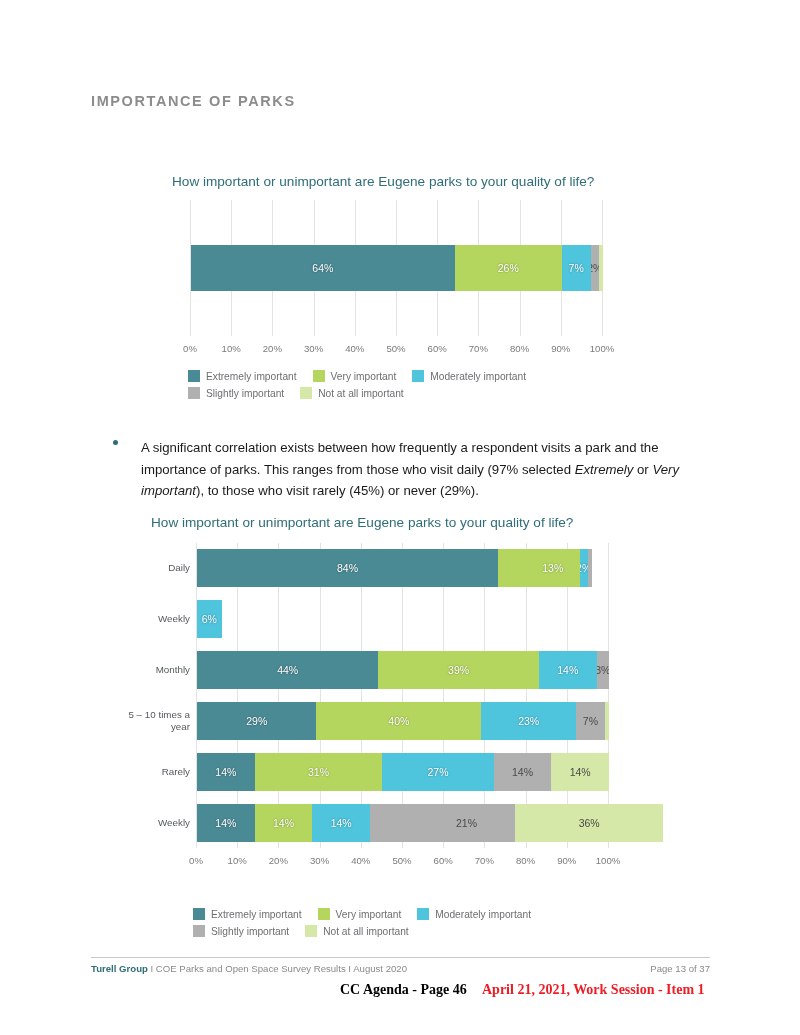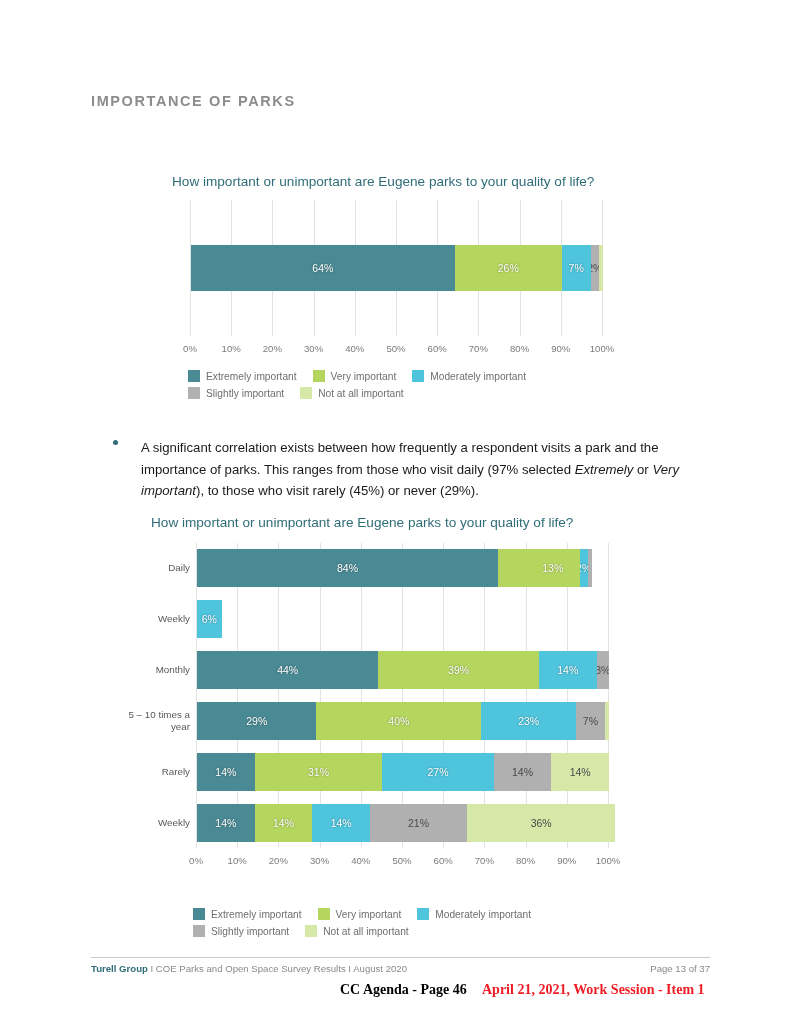--- a/index.html
+++ b/index.html
@@ -385,21 +385,21 @@
       <div class="bar-row" style="top: 261px; height: 38px; left: 1px; width: 412px;">
         <div class="seg" style="background: rgb(74, 138, 148); width: 57.68px; flex: 0 0 auto;">
           <span class="seg-label">14%</span>
         </div>
         <div class="seg" style="background: rgb(181, 214, 94); width: 57.68px; flex: 0 0 auto;">
           <span class="seg-label">14%</span>
         </div>
         <div class="seg" style="background: rgb(79, 196, 221); width: 57.68px; flex: 0 0 auto;">
           <span class="seg-label">14%</span>
         </div>
-        <div class="seg" style="background: rgb(176, 176, 176); width: 97px; flex: 0 0 auto;">
+        <div class="seg" style="background: rgb(176, 176, 176); width: 97px; flex: 0 0 auto; padding-left: 48px;">
           <span class="seg-label dark">21%</span>
         </div>
         <div class="seg" style="background: rgb(213, 232, 168); width: 148.32px; flex: 0 0 auto;">
           <span class="seg-label dark">36%</span>
         </div>
       </div>
     </div>
 
   <div id="catlabels2">
       <div class="cat-label" style="left: 110px; width: 80px; top: 562px;">Daily</div>

